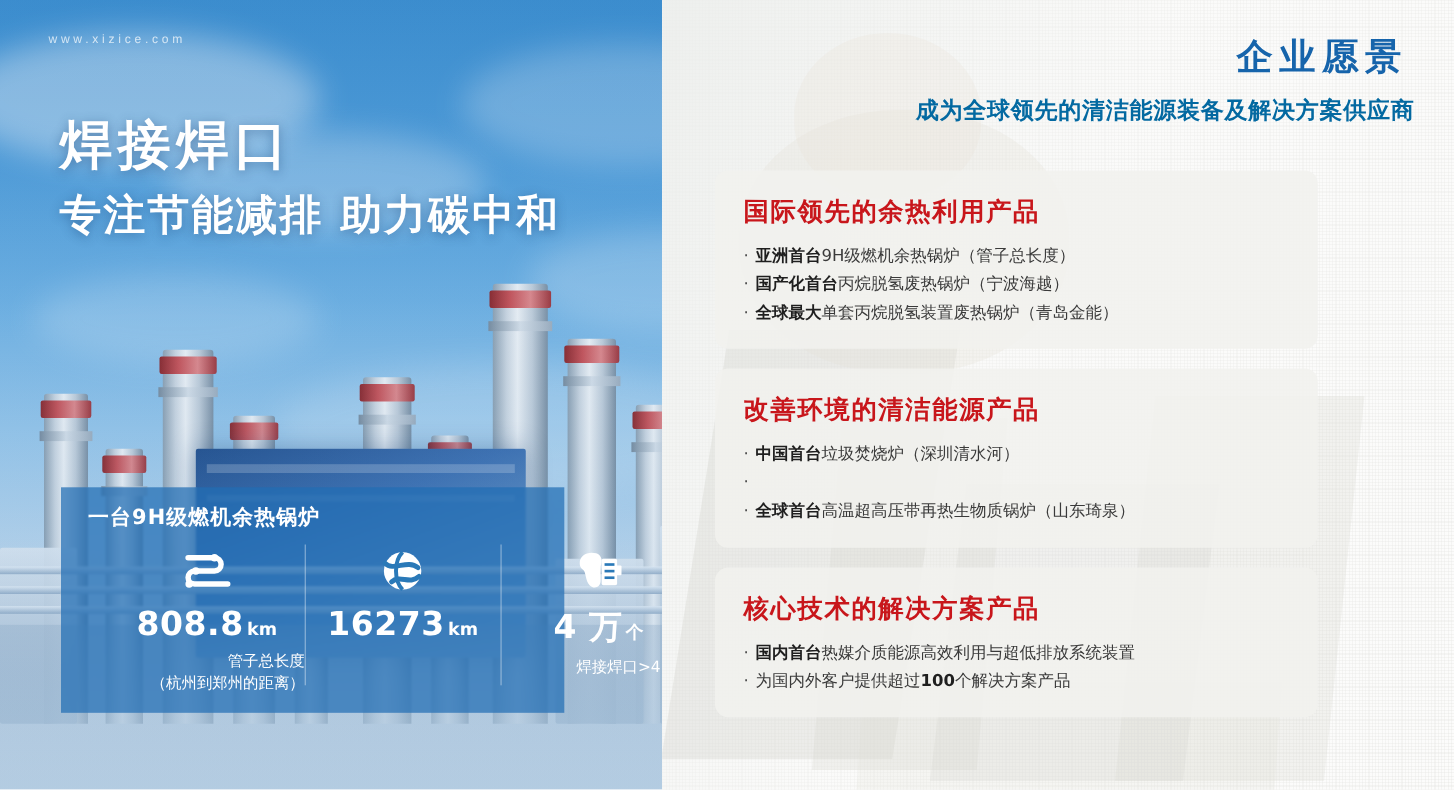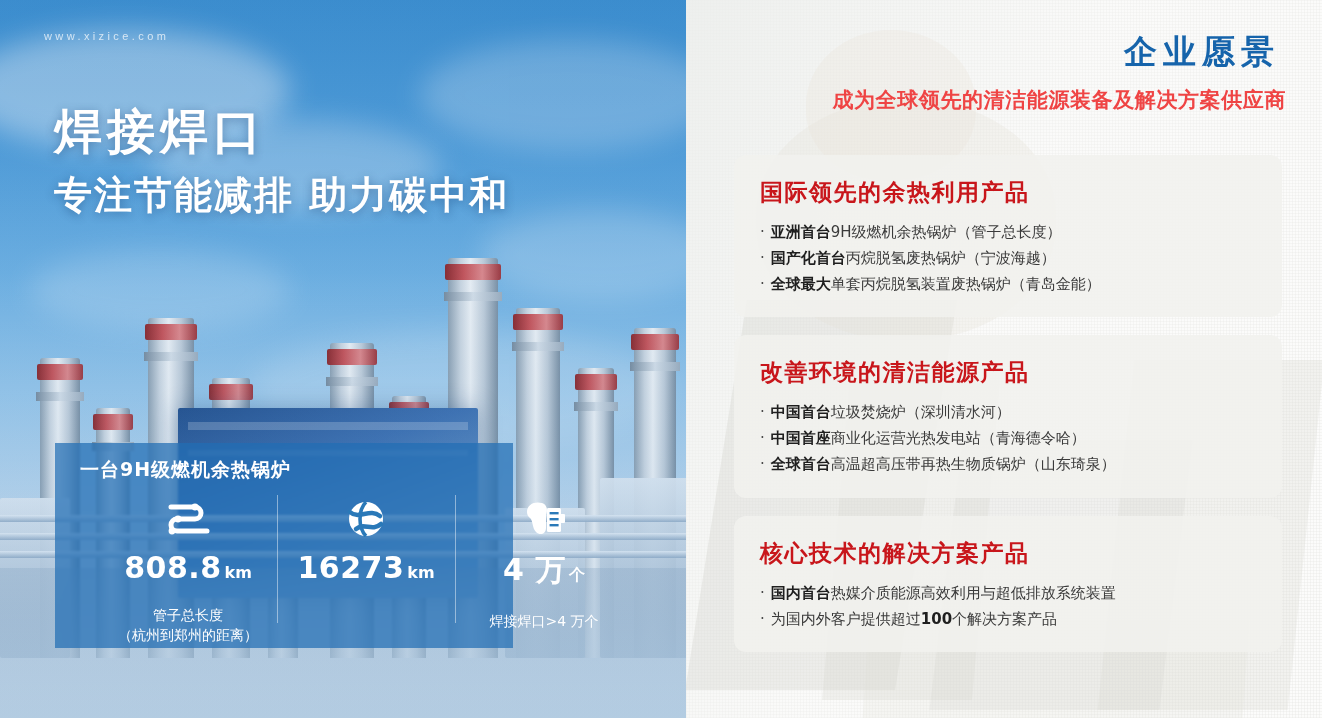--- a/index.html
+++ b/index.html
@@ -146,27 +146,28 @@
   .stat-icon{ height:44px; display:flex; align-items:center; justify-content:center; }
   .stat-icon svg{ display:block; }
   .stat-value{
     margin-top:9px; color:#fff; font-weight:bold;
     font-family:"DejaVu Sans","Liberation Sans",sans-serif;
     white-space:nowrap;
   }
   .stat-num{ font-size:30px; letter-spacing:.5px; }
   .stat-unit{ font-size:16px; font-weight:bold; margin-left:3px; }
   .stat-label{
-    margin-top:20px; color:#fff; font-size:14px; line-height:1.45;
-    font-family:"DejaVu Sans","Liberation Sans",sans-serif;
+    margin-top:6px; color:#fff; font-size:14px; line-height:1.45;
+    font-family:"DejaVu Sans","Liberation Sans",sans-serif;
+    text-align:right;
   }
 
   
   .right-panel{
-    position:absolute; right:0; top:0; width:636px; height:718px;
+    position:absolute; right:0; top:0; width:720px; height:718px;
     background:#ffffff;
     overflow:hidden;
   }
   .right-bg{
     position:absolute; inset:0;
     background:
       linear-gradient(115deg, rgba(236,238,236,.9) 0%, rgba(250,250,249,.5) 45%, rgba(255,255,255,.2) 100%),
       repeating-linear-gradient(0deg, rgba(218,218,214,.30) 0 1px, rgba(255,255,255,0) 1px 3px),
       repeating-linear-gradient(90deg, rgba(218,218,214,.30) 0 1px, rgba(255,255,255,0) 1px 3px),
       #fbfbfa;
@@ -181,21 +182,21 @@
   .g7{ left:180px; top:620px; width:380px; height:98px; background:rgba(222,222,216,.22); transform:skewX(-4deg);}
 
   .vision-title{
     position:absolute; right:42px; top:30px;
     color:#1664ab; font-weight:bold; font-size:33px; letter-spacing:6px;
     font-family:"DejaVu Sans","Liberation Sans",sans-serif;
     white-space:nowrap;
   }
   .vision-sub{
     position:absolute; right:36px; top:86px;
-    color:#ef4444; font-weight:bold; font-size:21px; letter-spacing:.6px;
+    color:#0369a1; font-weight:bold; font-size:21px; letter-spacing:.6px;
     font-family:"DejaVu Sans","Liberation Sans",sans-serif;
     white-space:nowrap;
   }
 
   .cards{
     position:absolute; left:48px; top:155px; width:548px;
   }
   .card{
     background:rgba(241,241,238,.88);
     border-radius:12px;
@@ -358,21 +359,20 @@
       </div>
 
       <div class="card">
         <div class="card-title">改善环境的清洁能源产品</div>
         <div class="bullet">
           <span class="dot">·</span>
           <span class="txt"><span class="em">中国首台</span><span>垃圾焚烧炉（深圳清水河）</span></span>
         </div>
         <div class="bullet">
           <span class="dot">·</span>
-          <span class="txt"><span class="em">中国首座</span><span>商业化运营光热发电站（青海德令哈）</span></span>
         </div>
         <div class="bullet">
           <span class="dot">·</span>
           <span class="txt"><span class="em">全球首台</span><span>高温超高压带再热生物质锅炉（山东琦泉）</span></span>
         </div>
       </div>
 
       <div class="card">
         <div class="card-title">核心技术的解决方案产品</div>
         <div class="bullet">

